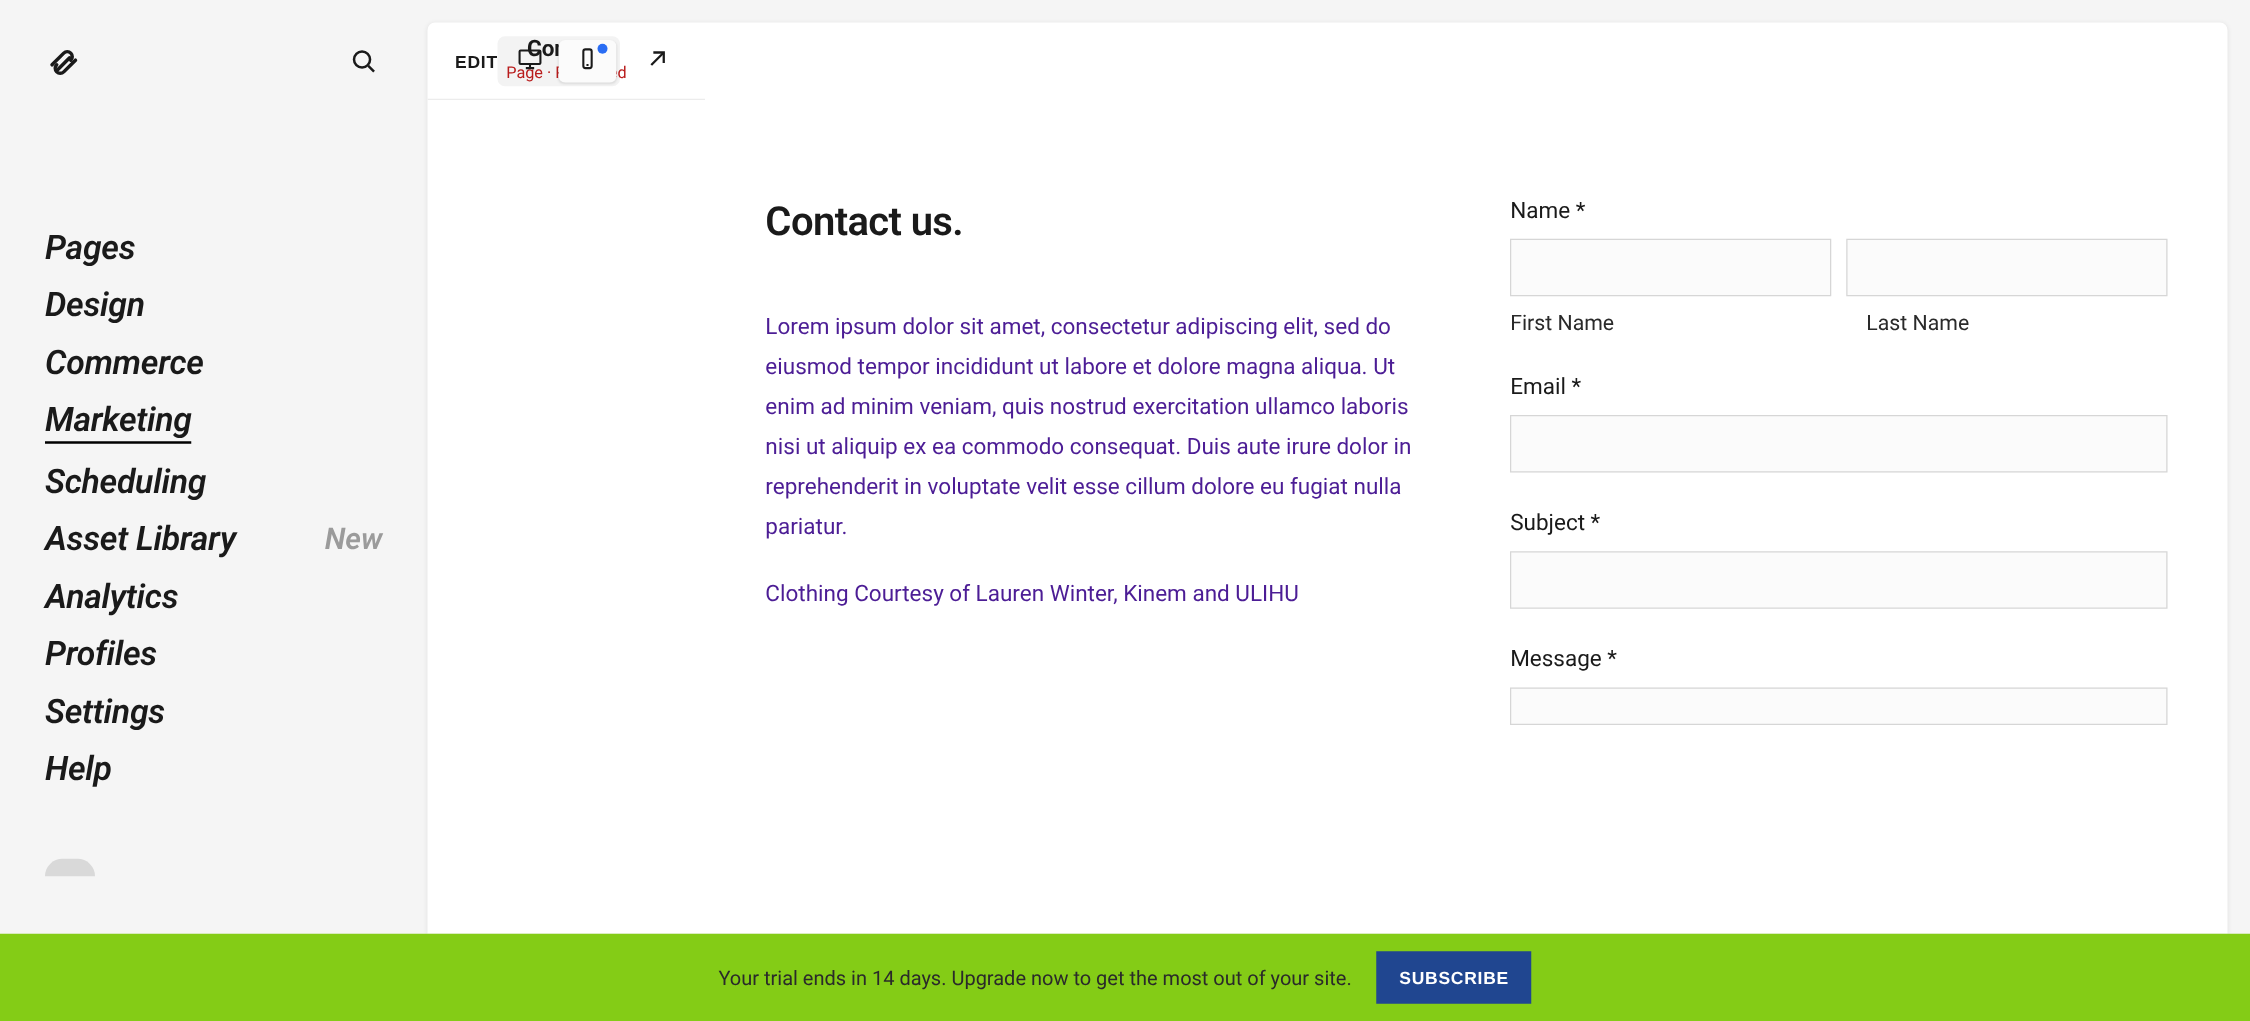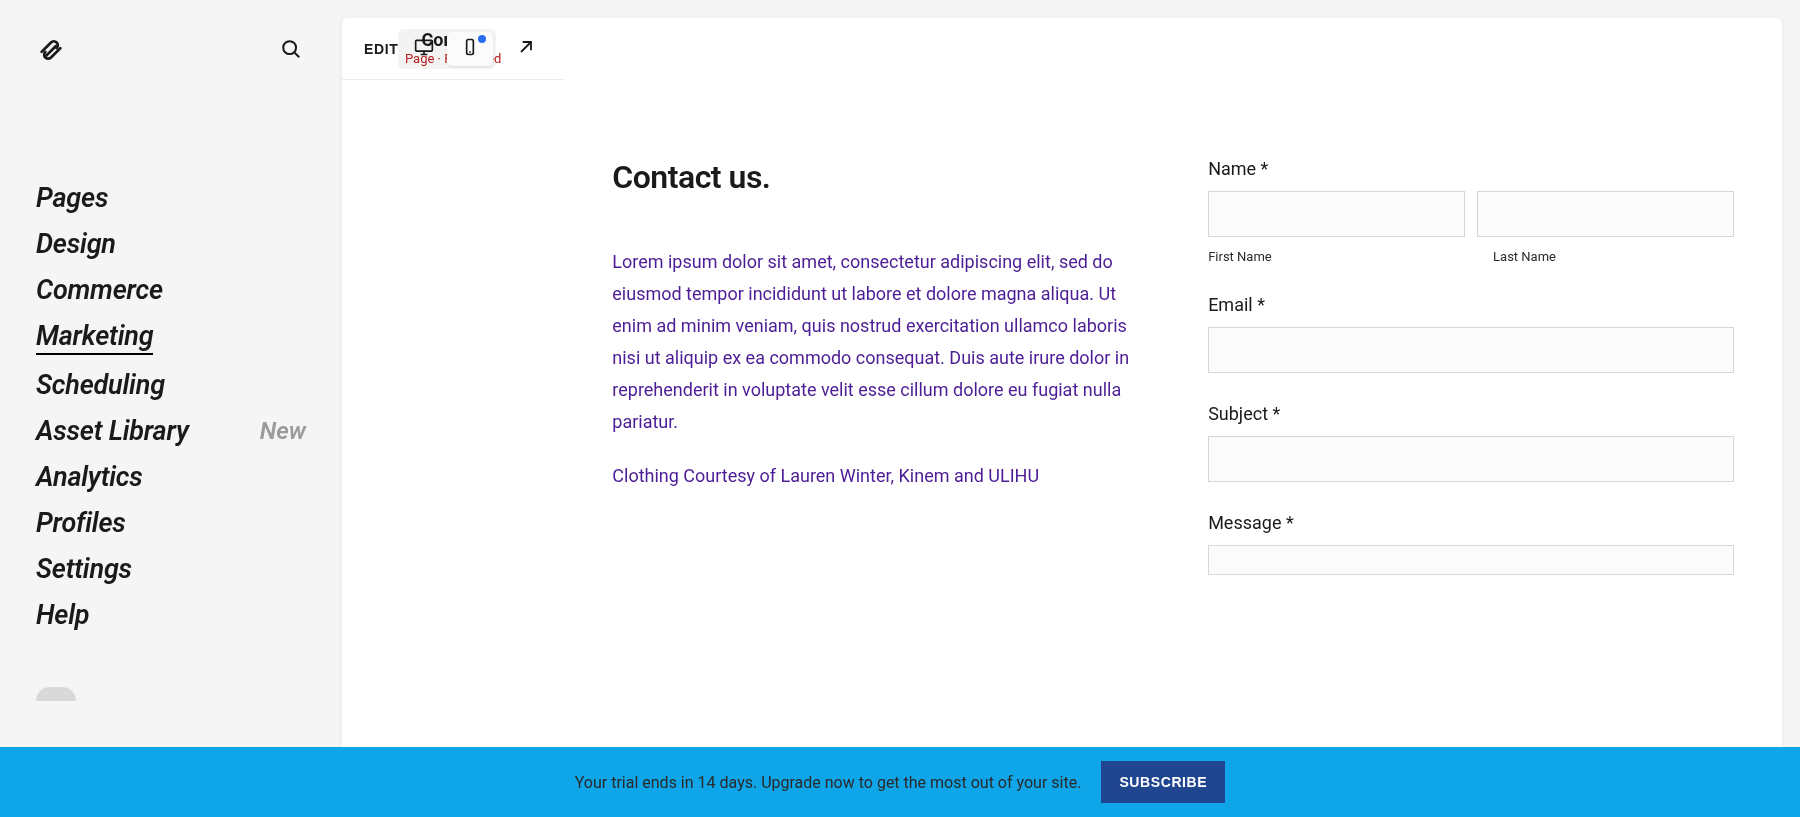--- a/index.html
+++ b/index.html
@@ -190,41 +190,41 @@
     margin-bottom: 22px;
   }
   .form-col { }
   .field-group { margin-bottom: 30px; display:flex; flex-direction:column; gap:12px; }
   .two-cols { display:grid; grid-template-columns:1fr 1fr; gap:12px; }
   .field-label {
     font-size: 18px;
     color: #1a1a1a;
   }
   .sub-label {
-    font-size: 13px;
+    font-size: 17px;
     color: #2a2a2a;
   }
   .form-input, .form-textarea {
     width: 100%;
     height: 46px;
     border: 1px solid #d6d6d6;
     background: #fbfbfb;
     padding: 8px 10px;
     font-size: 15px;
   }
   .form-textarea { height: 30px; }
   
   
   .trial-bar {
     height: 70px;
     display: flex;
     align-items: center;
     justify-content: center;
     gap: 20px;
-    background: #0ea5e9;
+    background: #84cc16;
   }
   .trial-text {
     font-size: 16px;
     color: #2a2a2a;
   }
   .subscribe-btn {
     background: #204690;
     color: #fff;
     border: none;
     font-size: 14px;

